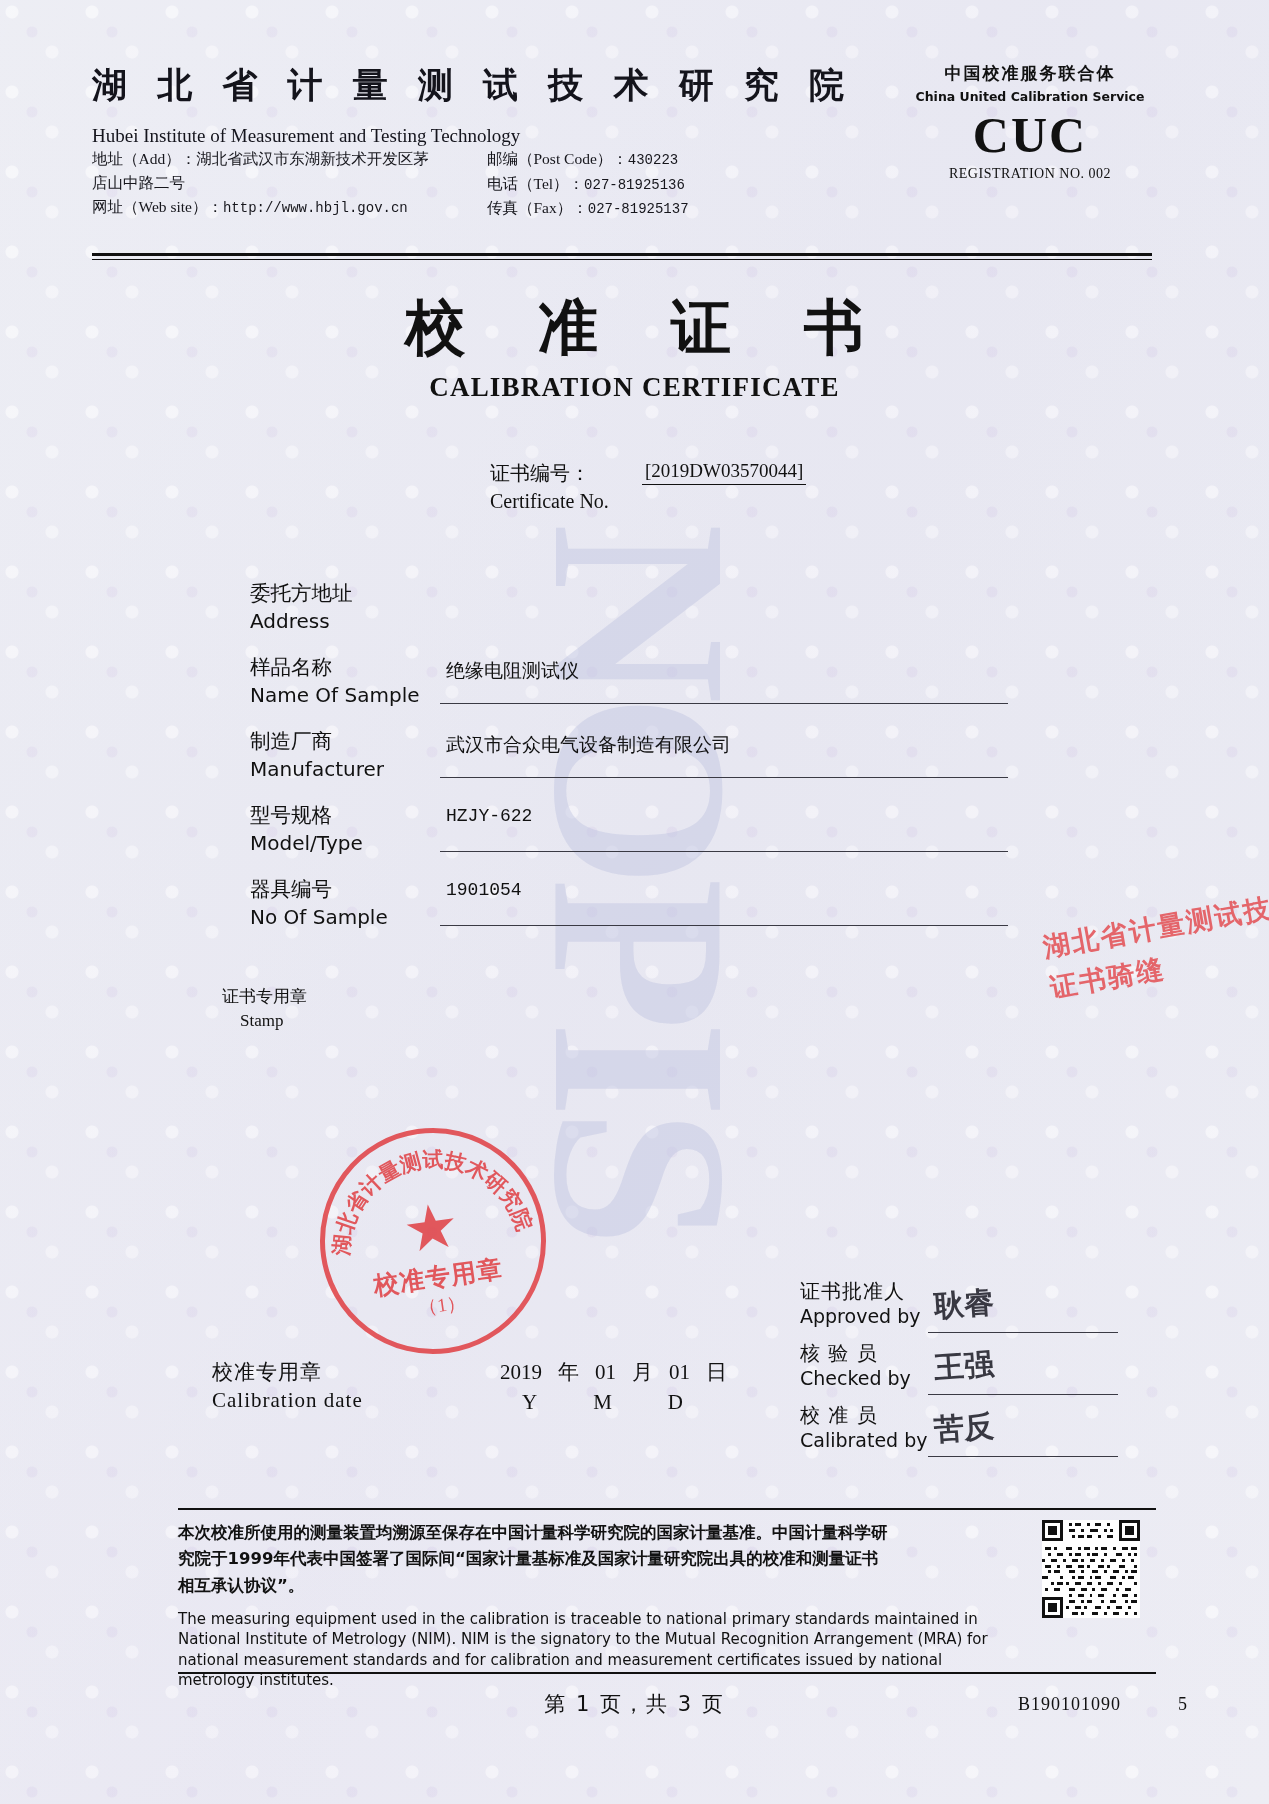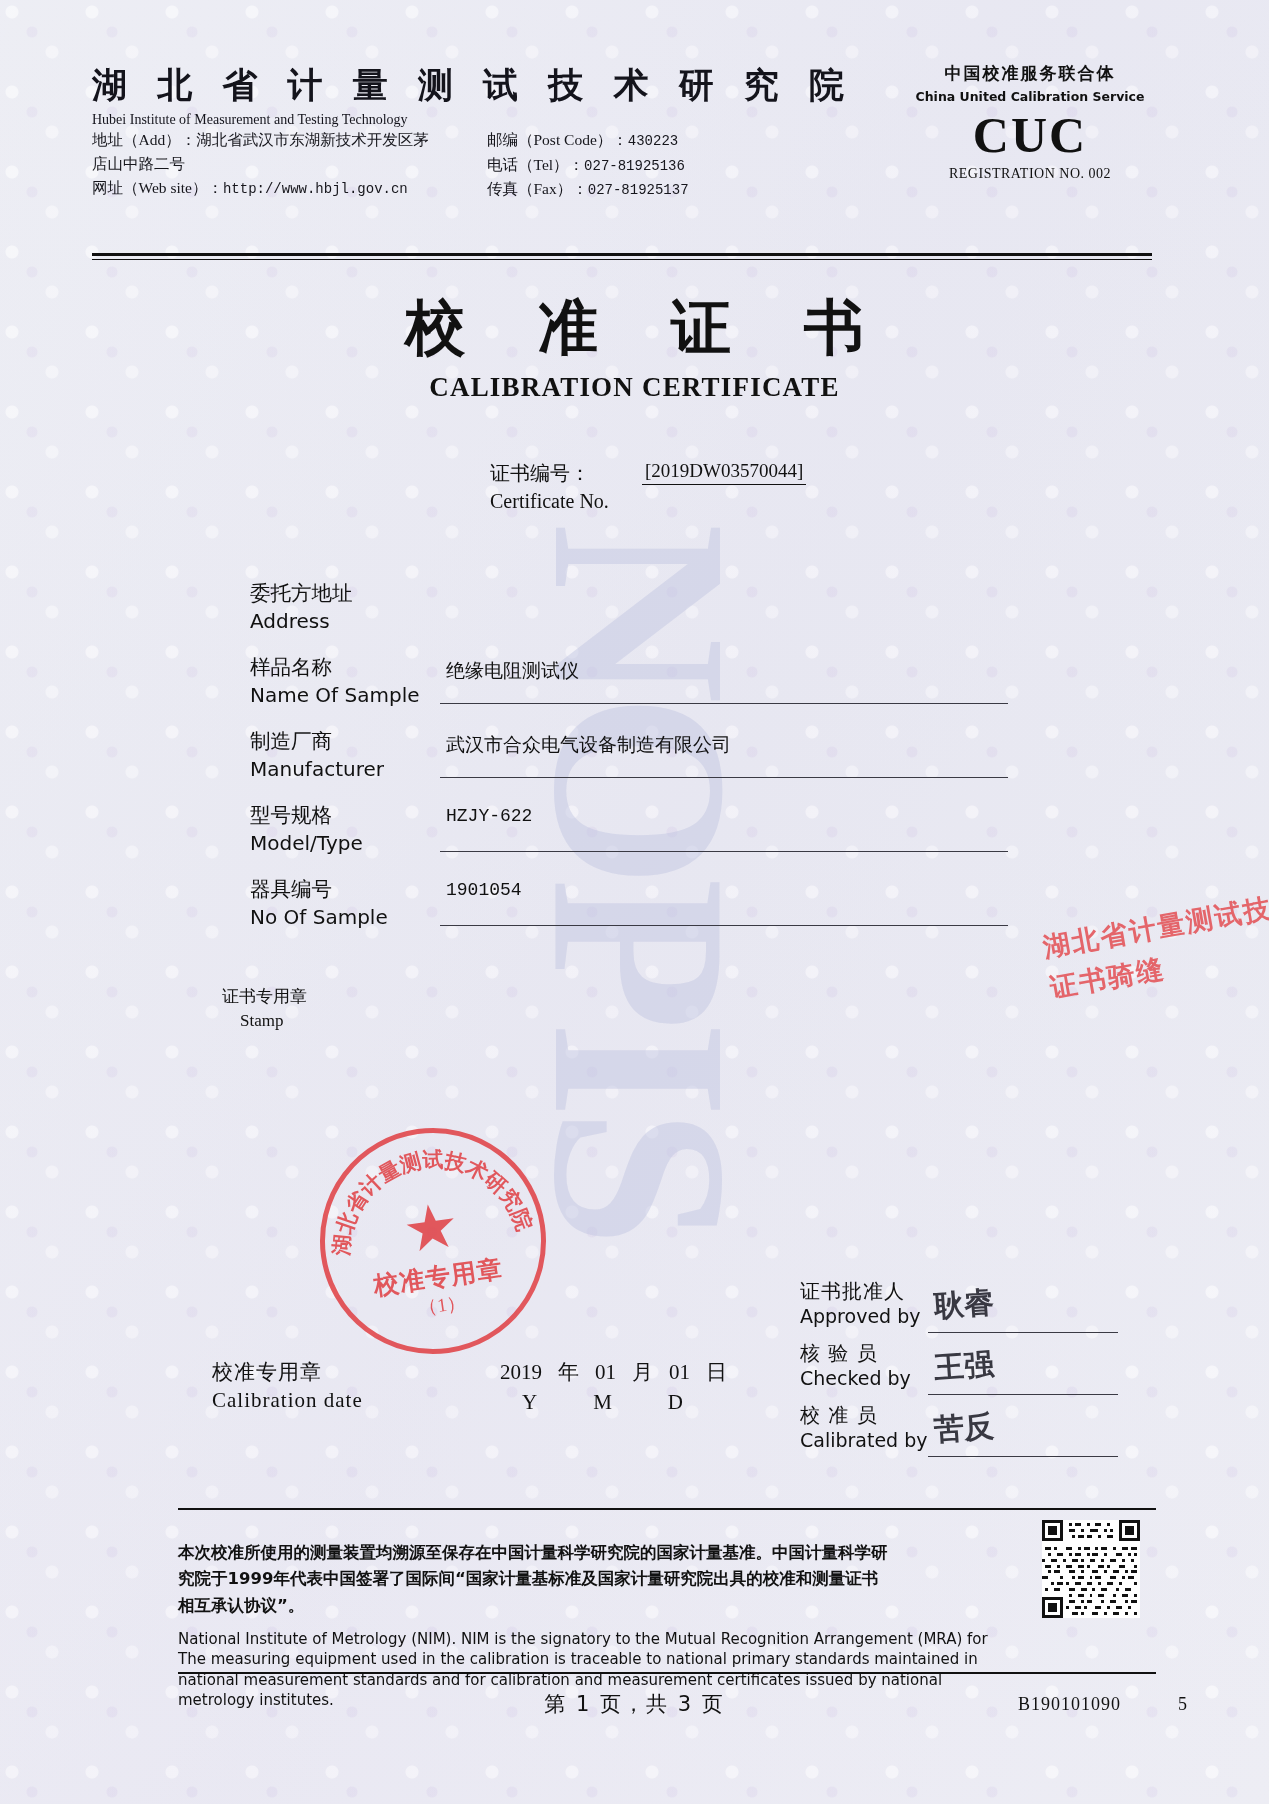--- a/index.html
+++ b/index.html
@@ -38,21 +38,21 @@
   }
 
   
   .hdr{position:absolute;left:92px;top:62px;width:1090px;}
   .org-cn{
     font-family:"DejaVu Sans", sans-serif;
     font-size:35px;font-weight:bold;letter-spacing:9px;color:#14141c;
   }
   .org-en{
     font-family:"Liberation Serif", serif;
-    font-size:14px;color:#14141c;margin-top:3px;
+    font-size:19px;color:#14141c;margin-top:16px;
   }
   .addr{
     font-family:"Liberation Serif", serif;
     font-size:15.5px;color:#16161c;line-height:1.55;
     display:flex;
   }
   .addr-col1{width:395px;}
   .addr-col2{width:330px;}
   .mono{font-family:"Liberation Mono", monospace;font-size:14px;}
 
@@ -161,21 +161,21 @@
   .caldate .d-cn{font-family:"DejaVu Sans", sans-serif;font-size:21px;color:#111;letter-spacing:1px;}
   .caldate .d-en{font-family:"Liberation Serif", serif;font-size:21px;color:#111;letter-spacing:1px;margin-top:2px;}
   .dvals{position:absolute;left:288px;top:0;width:330px;
     font-family:"Liberation Serif", serif;font-size:21px;color:#111;}
   .dvals .line1{display:flex;gap:16px;align-items:baseline;}
   .dvals .line2{display:flex;gap:56px;margin-top:4px;margin-left:22px;}
 
   
   .foot-rule{position:absolute;left:178px;top:1508px;width:978px;border-top:2px solid #111;}
   .foot{position:absolute;left:178px;top:1520px;width:820px;}
-  .foot-cn{font-family:"DejaVu Sans", sans-serif;font-size:16.5px;color:#111;line-height:1.6;font-weight:bold;margin-top:20px;}
+  .foot-cn{font-family:"DejaVu Sans", sans-serif;font-size:16.5px;color:#111;line-height:1.6;font-weight:bold;}
   .foot-en{font-family:"DejaVu Sans", sans-serif;font-size:15px;color:#111;line-height:1.35;margin-top:10px;}
 
   .qr{position:absolute;left:1042px;top:1520px;width:98px;height:98px;}
   .qr svg{display:block;}
 
   .foot-rule2{position:absolute;left:178px;top:1672px;width:978px;border-top:2px solid #111;}
   .pageno{
     position:absolute;left:0;top:1690px;width:1269px;text-align:center;
     font-family:"DejaVu Sans", sans-serif;font-size:21px;color:#111;letter-spacing:2px;
   }
@@ -354,22 +354,22 @@
   </div>
 
   <div class="foot-rule"></div>
   <div class="foot">
     <div class="foot-cn">
       <div>本次校准所使用的测量装置均溯源至保存在中国计量科学研究院的国家计量基准。中国计量科学研</div>
       <div>究院于1999年代表中国签署了国际间“国家计量基标准及国家计量研究院出具的校准和测量证书</div>
       <div>相互承认协议”。</div>
     </div>
     <div class="foot-en">
+      <div>The measuring equipment used in the calibration is traceable to national primary standards maintained in</div>
       <div>National Institute of Metrology (NIM). NIM is the signatory to the Mutual Recognition Arrangement (MRA) for</div>
-      <div>The measuring equipment used in the calibration is traceable to national primary standards maintained in</div>
       <div>national measurement standards and for calibration and measurement certificates issued by national</div>
       <div>metrology institutes.</div>
     </div>
   </div>
 
   <div class="qr">
     <svg width="98" height="98" viewBox="0 0 33 33" shape-rendering="crispEdges">
       <rect width="33" height="33" fill="#ffffff"></rect>
       <g fill="#111111">
         <rect x="0" y="0" width="7" height="1"></rect>

